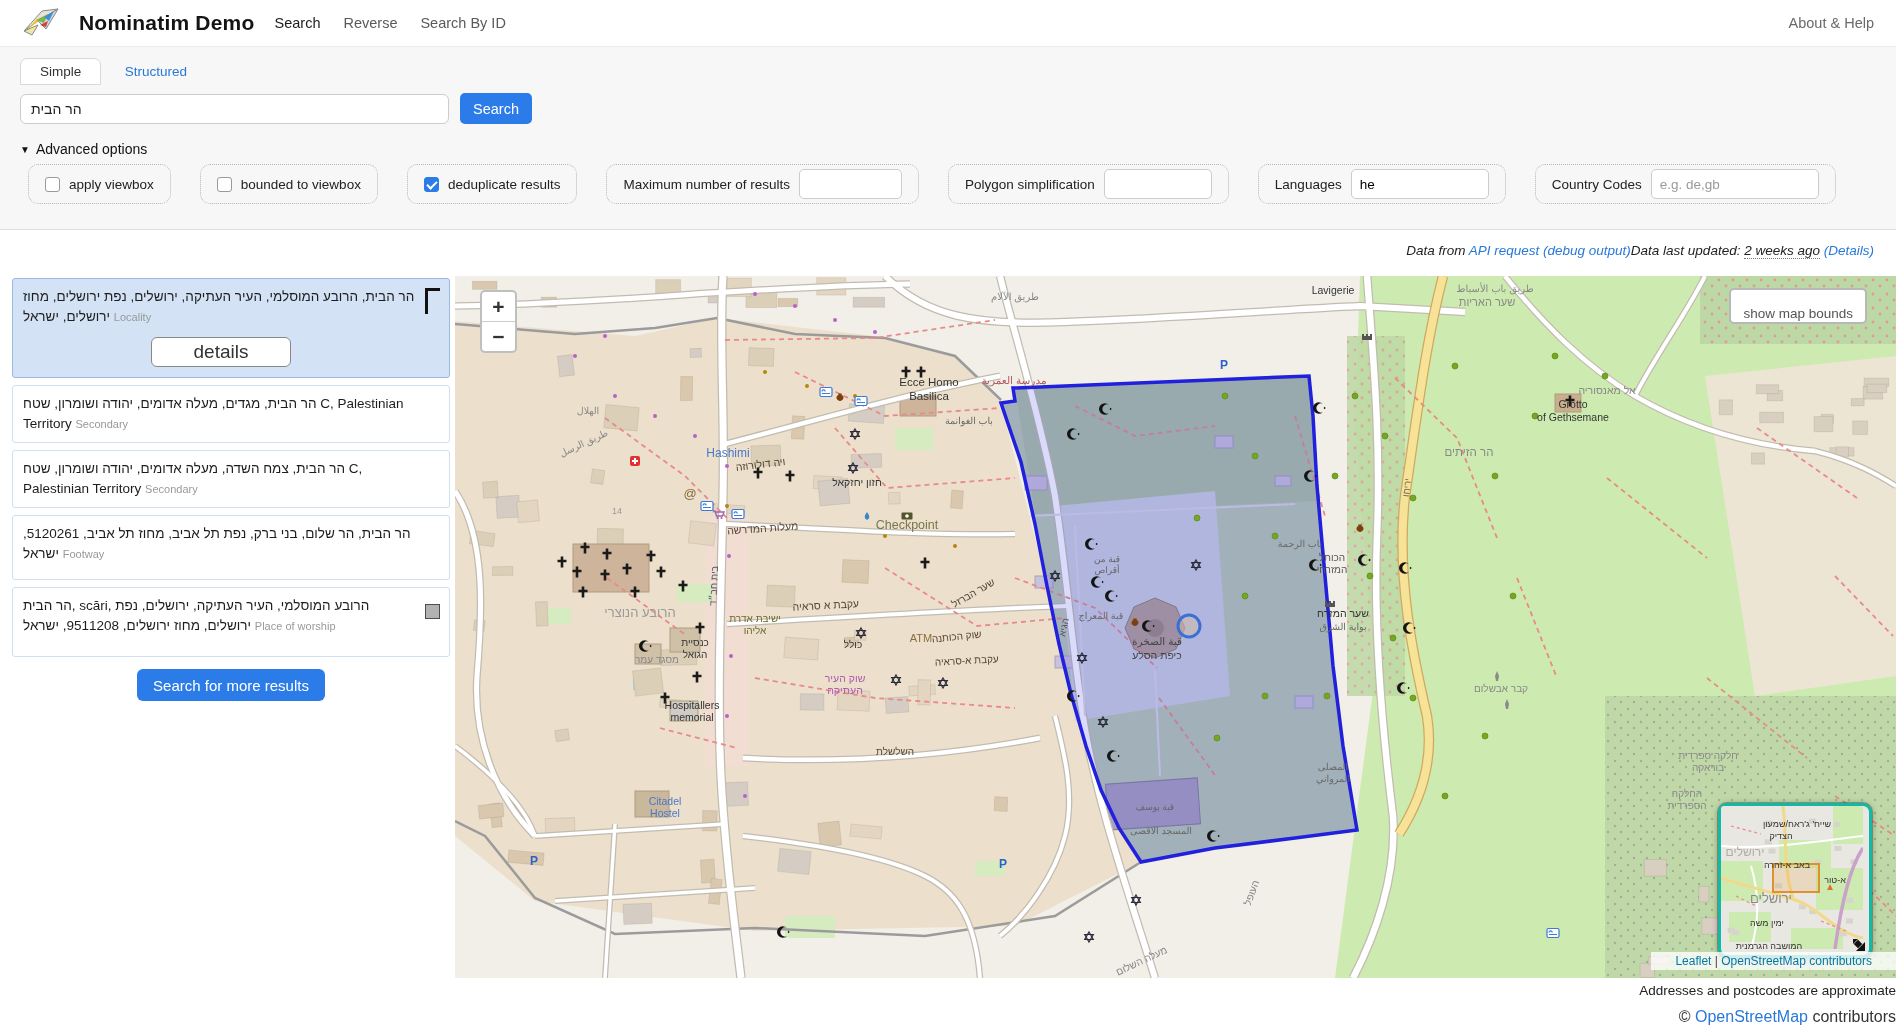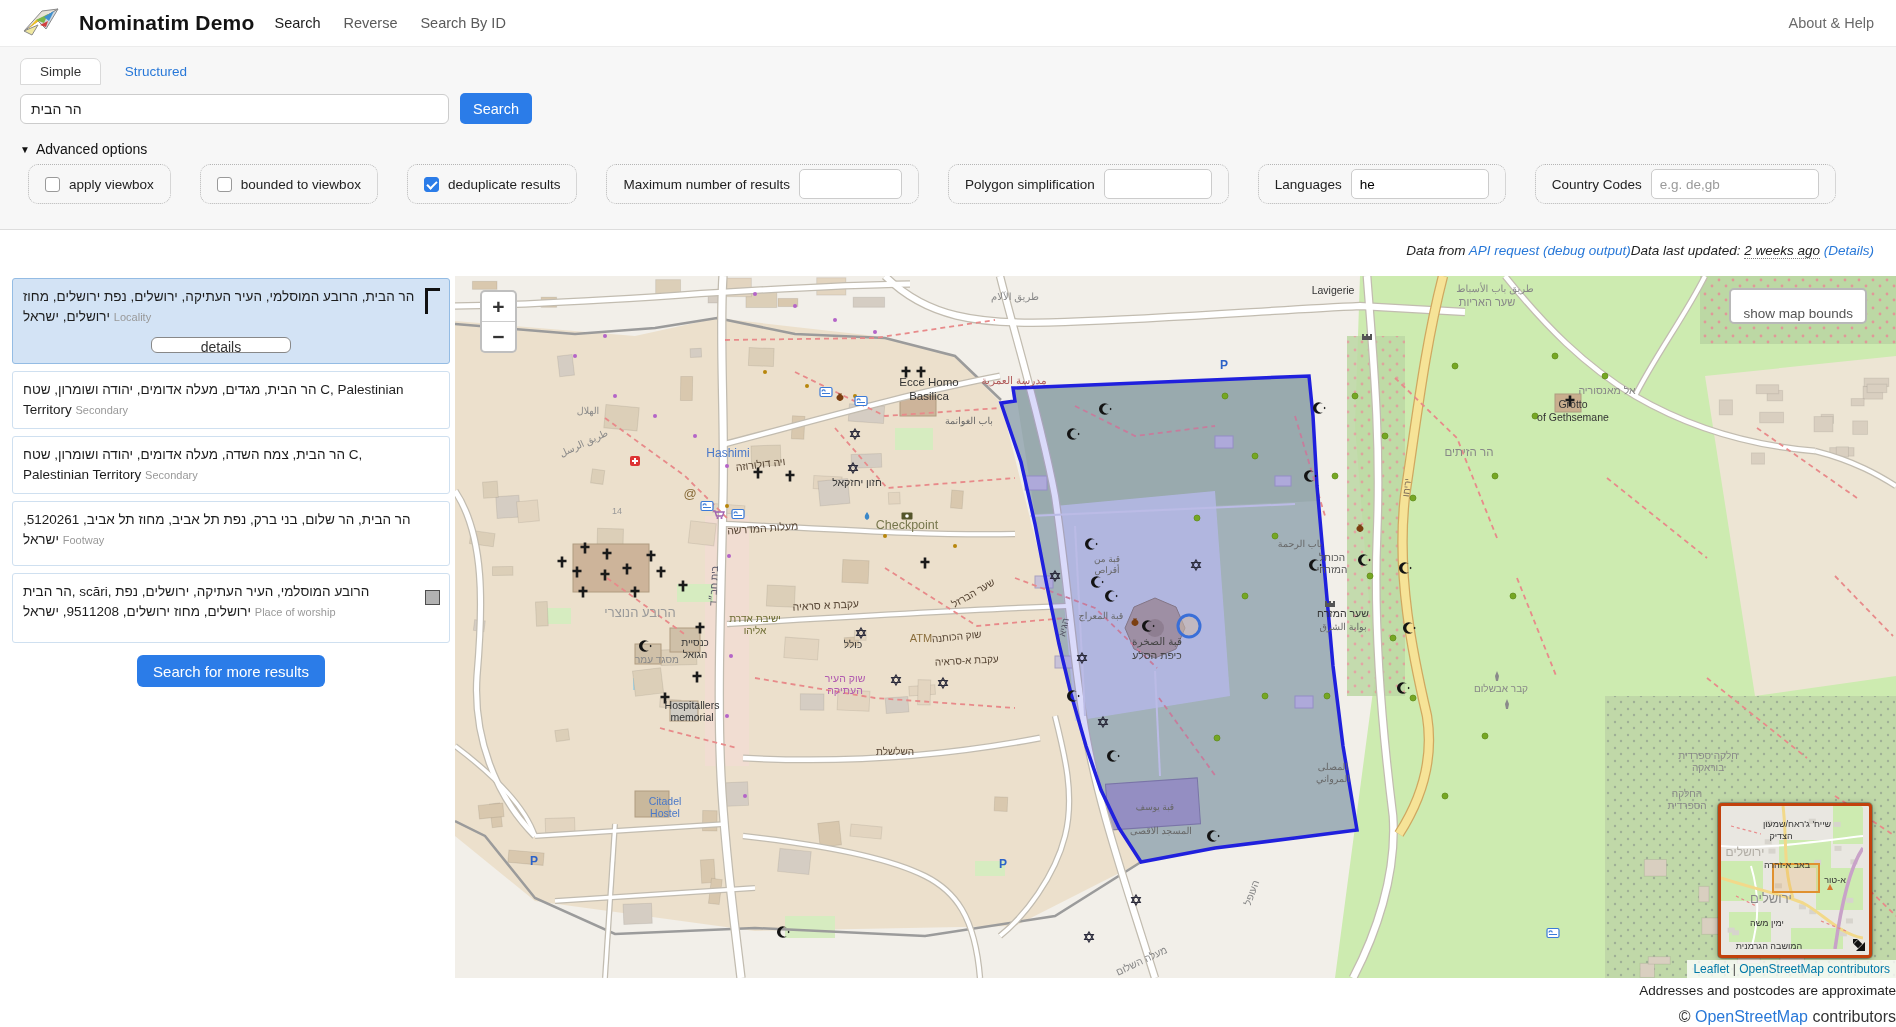--- a/index.html
+++ b/index.html
@@ -40,39 +40,39 @@
   .statusbar{display:flex;justify-content:flex-end;padding:13px 22px 11px;font-size:13.5px;font-style:italic;color:#222}
   .lnk{color:#2878d8;cursor:pointer}
   .dotted-u{border-bottom:1px dotted #777;cursor:help}
 
   
   .results{position:absolute;left:12px;top:278px;width:438px}
   .card{position:relative;background:#fff;border:1px solid #cfe0f0;border-radius:3px;
         padding:8px 30px 8px 10px;margin-bottom:7px;font-size:13.5px;line-height:20px;color:#1d1d1d;cursor:pointer}
   .card.selected{background:#d3e3f5;border-color:#94bce4}
   .card .type{color:#999;font-size:11px}
-  .details-btn{display:block;margin:10px auto 2px;width:140px;height:16px;background:#fff;border:1px solid #888;
-               border-radius:6px;font-size:14px;color:#333;cursor:pointer;font-family:inherit}
+  .details-btn{display:block;margin:10px auto 2px;width:140px;height:30px;background:#fff;border:1px solid #888;
+               border-radius:6px;font-size:19px;color:#333;cursor:pointer;font-family:inherit}
   .res-icon{position:absolute;top:9px;right:9px}
   .sq-icon{width:13px;height:13px;background:#b2b2b2;border:1.5px solid #4d4d4d;position:absolute;top:16px;right:9px}
   .more-btn{display:block;margin:12px auto 0;height:32px;padding:0 16px;font-size:15px;border-radius:6px}
 
   
   .map{position:absolute;left:455px;top:276px;width:1441px;height:702px;background:#f2efe9;overflow:hidden;cursor:grab}
   .map svg.base{position:absolute;left:0;top:0}
   .zoomctl{position:absolute;left:25px;top:14px;width:33px;background:#fff;border:2px solid rgba(0,0,0,.25);
            border-radius:5px;overflow:hidden;z-index:5}
   .zoomctl div{height:29px;line-height:29px;text-align:center;font-size:21px;font-weight:700;color:#333;cursor:pointer}
   .zoomctl div+div{border-top:1px solid #ccc}
   .bounds-btn{position:absolute;right:29px;top:12px;height:30px;padding:16px 12px;background:#fff;border:2px solid #b8b8b8;
               border-radius:5px;font-size:13.5px;color:#555;cursor:pointer;font-family:inherit;z-index:5}
-  .attrib{position:absolute;right:0;bottom:0;background:rgba(255,255,255,.78);padding:2px 6px;font-size:12px;color:#444;z-index:6}
+  .attrib{position:absolute;right:0;bottom:8px;background:rgba(255,255,255,.78);padding:2px 24px;font-size:12px;color:#444;z-index:6}
   .attrib .a{color:#0078A8;cursor:pointer}
-  .minimap{position:absolute;right:24px;bottom:20px;width:148px;height:149px;background:#e9e7e1;border:3px solid #c2410c;
-           border-radius:4px;box-shadow:0 0 0 1px rgba(0,0,0,.25),0 1px 6px rgba(0,0,0,.35);z-index:6}
+  .minimap{position:absolute;right:24px;bottom:20px;width:148px;height:149px;background:#e9e7e1;border:3px solid #14b8a6;
+           border-radius:9px;box-shadow:0 0 0 1px rgba(0,0,0,.25),0 1px 6px rgba(0,0,0,.35);z-index:6}
   .minimap svg{position:absolute;left:0;top:0;border-radius:3px}
   .mm-toggle{position:absolute;right:2px;bottom:2px;width:18px;height:18px;background:transparent;cursor:pointer}
 
   .note{position:absolute;top:983px;width:100%;text-align:right;font-size:13.5px;color:#222}
   .footer{position:absolute;top:1008px;width:100%;text-align:right;font-size:16px;color:#333}
 </style>
 </head>
 <body>
 
 <nav class="navbar">

